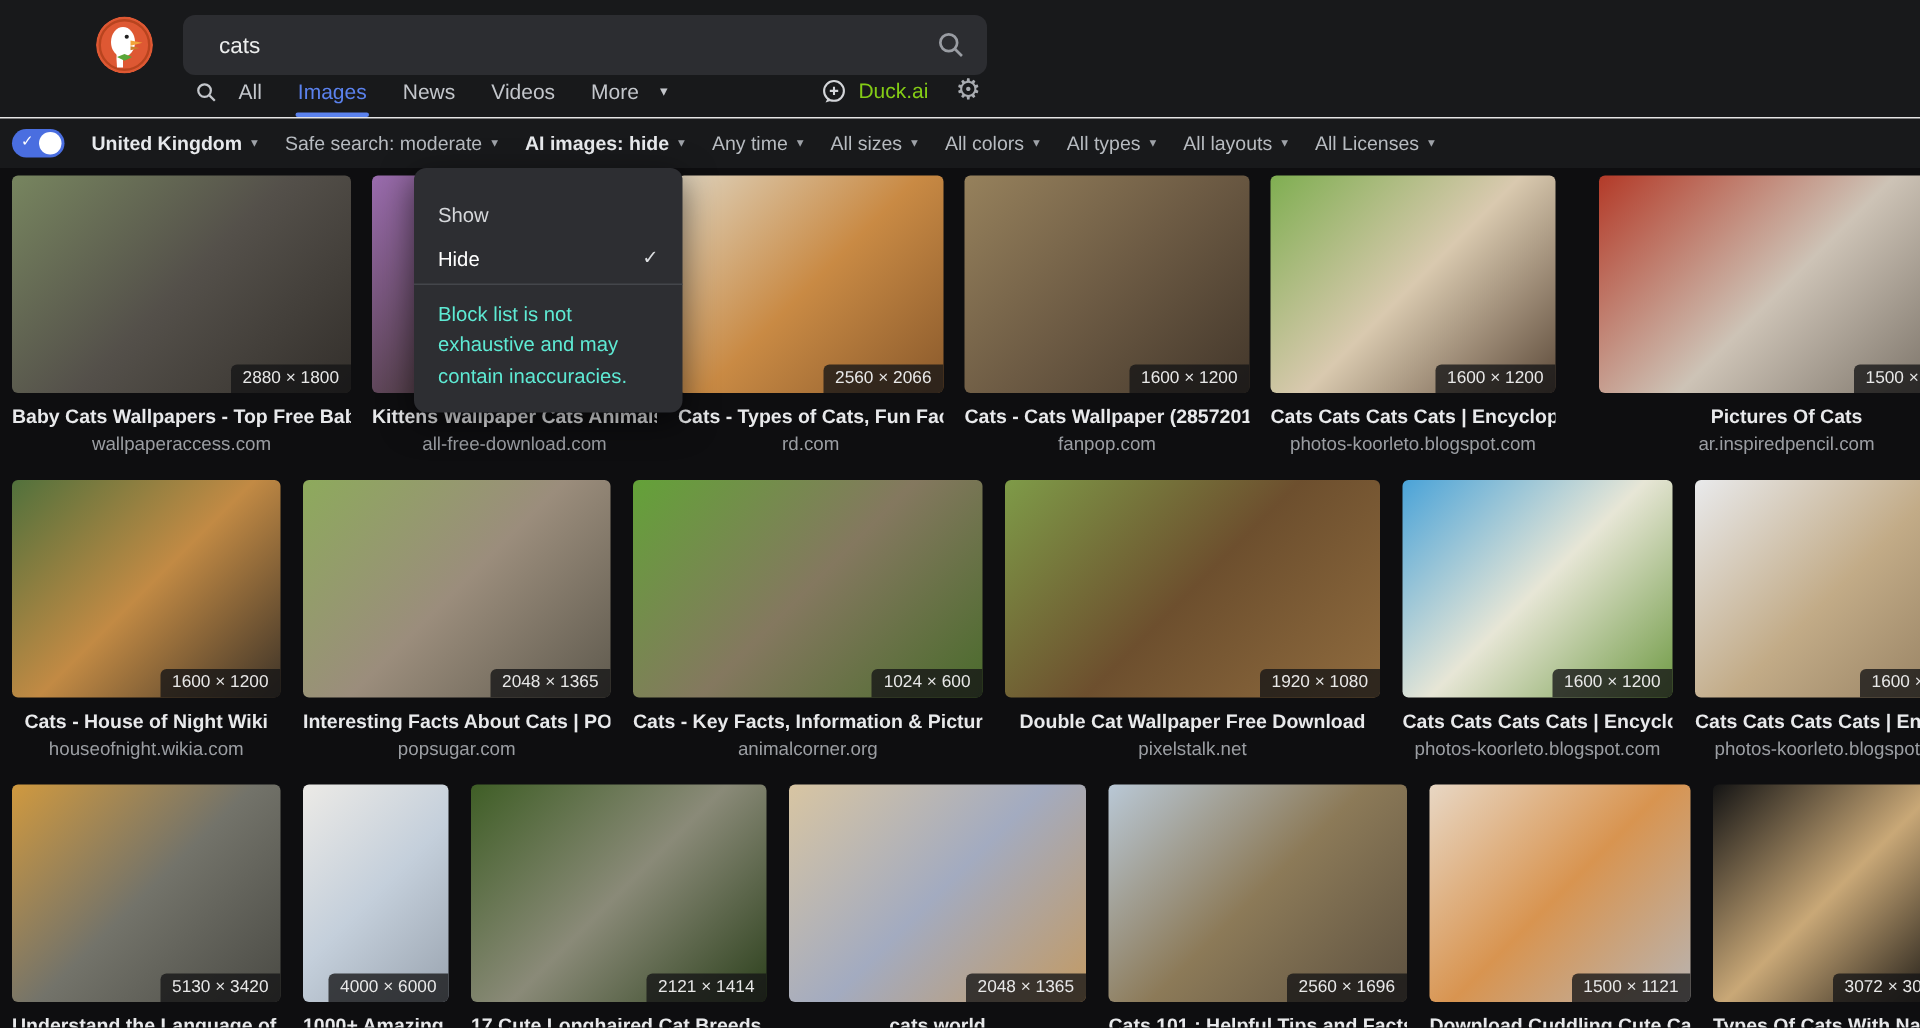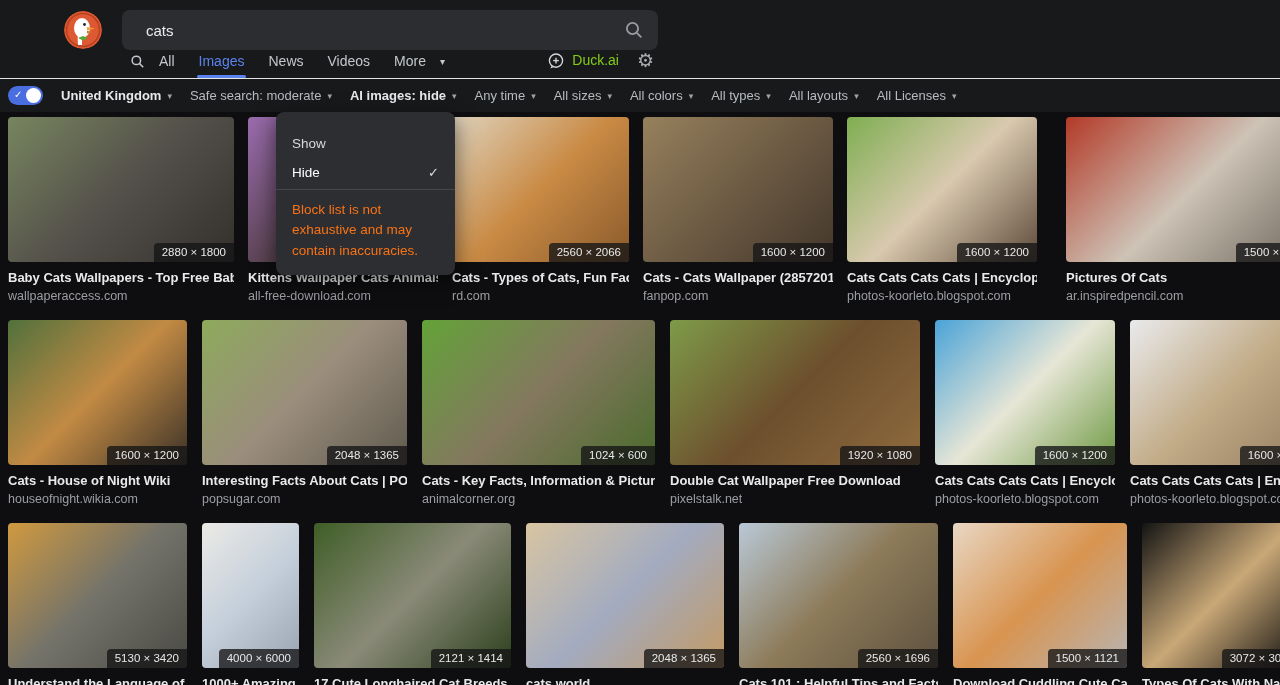--- a/index.html
+++ b/index.html
@@ -68,21 +68,21 @@
   .toggle .tick { position: absolute; left: 6px; top: 3px; font-size: 10px; color: #fff; }
   .toggle .knob {
     position: absolute; right: 2px; top: 2px; width: 15px; height: 15px;
     border-radius: 50%; background: #fff;
   }
   .filter-item { display: flex; align-items: center; gap: 6px; cursor: pointer; white-space: nowrap; }
   .filter-item.bold { font-weight: bold; color: #e7e9ec; align-items: center; }
   .filter-item .caret { font-size: 9px; color: #9ea2a8; }
   
   .results { padding: 5px 0 0 8px; }
-  .row { display: flex; margin-bottom: 16px; }
+  .row { display: flex; margin-bottom: 16px; text-align: center; }
   .row.g14 > .tile { margin-right: 14px; }
   .row.g15 > .tile { margin-right: 15px; }
   .tile { flex: 0 0 auto; cursor: pointer; }
   .thumb {
     height: 145px; border-radius: 4px; position: relative; overflow: hidden;
   }
   .badge {
     position: absolute; right: 0; bottom: 0;
     background: rgba(20,20,22,0.78); color: #e8e8e8;
     font-size: 11.5px; padding: 3px 8px 4px 8px;
@@ -105,21 +105,21 @@
   }
   .dd-option {
     height: 29px; display: flex; align-items: flex-end;
     padding: 0 16px; color: #d6d8db; cursor: pointer;
     justify-content: space-between;
   }
   .dd-option.selected { font-weight: normal; color: #fff; }
   .dd-option .check { font-size: 13px; color: #dcdee1; }
   .dd-divider { height: 1px; background: #44464b; margin: 9px 0 10px 0; }
   .dd-note {
-    padding: 0 16px 14px 16px; color: #f97316; line-height: 1.5; cursor: default;
+    padding: 0 16px 14px 16px; color: #5eead4; line-height: 1.5; cursor: default;
   }
 </style>
 </head>
 <body>
 
 <div class="header">
 
   <svg class="logo" viewBox="0 0 38 38">
     <circle cx="19" cy="19" r="19" fill="#de5833"></circle>
     <circle cx="19" cy="19" r="16.5" fill="none" stroke="#b8441f" stroke-width="1.6"></circle>

